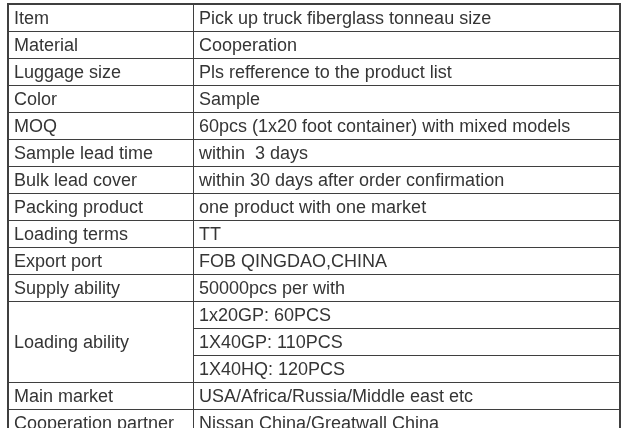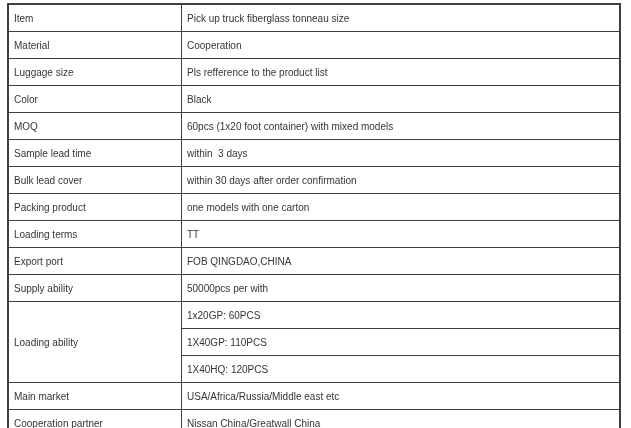--- a/index.html
+++ b/index.html
@@ -18,26 +18,26 @@
     position: absolute;
     left: 7px;
     top: 3px;
     width: 614px;
     border-collapse: collapse;
     table-layout: fixed;
     border: 2px solid var(--border-color, #3f3f3f);
   }
   .spec-table td {
     border: 1px solid var(--border-color, #3f3f3f);
-    font-size: 10px;
+    font-size: 18px;
     color: var(--text-color, #353535);
     height: 24px;
     line-height: 17px;
     vertical-align: middle;
-    padding: 1px 4px 1px 5px;
+    padding: 1px 16px 1px 5px;
     white-space: pre-wrap;
     overflow: hidden;
   }
   .label-cell {
     width: 163px;
   }
   .value-cell {
     width: auto;
   }
 </style>
@@ -53,37 +53,37 @@
       <tr>
         <td class="label-cell" rowspan="1">Material</td>
         <td class="value-cell">Cooperation</td>
       </tr>
       <tr>
         <td class="label-cell" rowspan="1">Luggage size</td>
         <td class="value-cell">Pls refference to the product list</td>
       </tr>
       <tr>
         <td class="label-cell" rowspan="1">Color</td>
-        <td class="value-cell">Black</td>
+        <td class="value-cell">Sample</td>
       </tr>
       <tr>
         <td class="label-cell" rowspan="1">MOQ</td>
         <td class="value-cell">60pcs (1x20 foot container) with mixed models</td>
       </tr>
       <tr>
         <td class="label-cell" rowspan="1">Sample lead time</td>
         <td class="value-cell">within  3 days</td>
       </tr>
       <tr>
         <td class="label-cell" rowspan="1">Bulk lead cover</td>
         <td class="value-cell">within 30 days after order confirmation</td>
       </tr>
       <tr>
         <td class="label-cell" rowspan="1">Packing product</td>
-        <td class="value-cell">one models with one carton</td>
+        <td class="value-cell">one product with one market</td>
       </tr>
       <tr>
         <td class="label-cell" rowspan="1">Loading terms</td>
         <td class="value-cell">TT</td>
       </tr>
       <tr>
         <td class="label-cell" rowspan="1">Export port</td>
         <td class="value-cell">FOB QINGDAO,CHINA</td>
       </tr>
       <tr>

